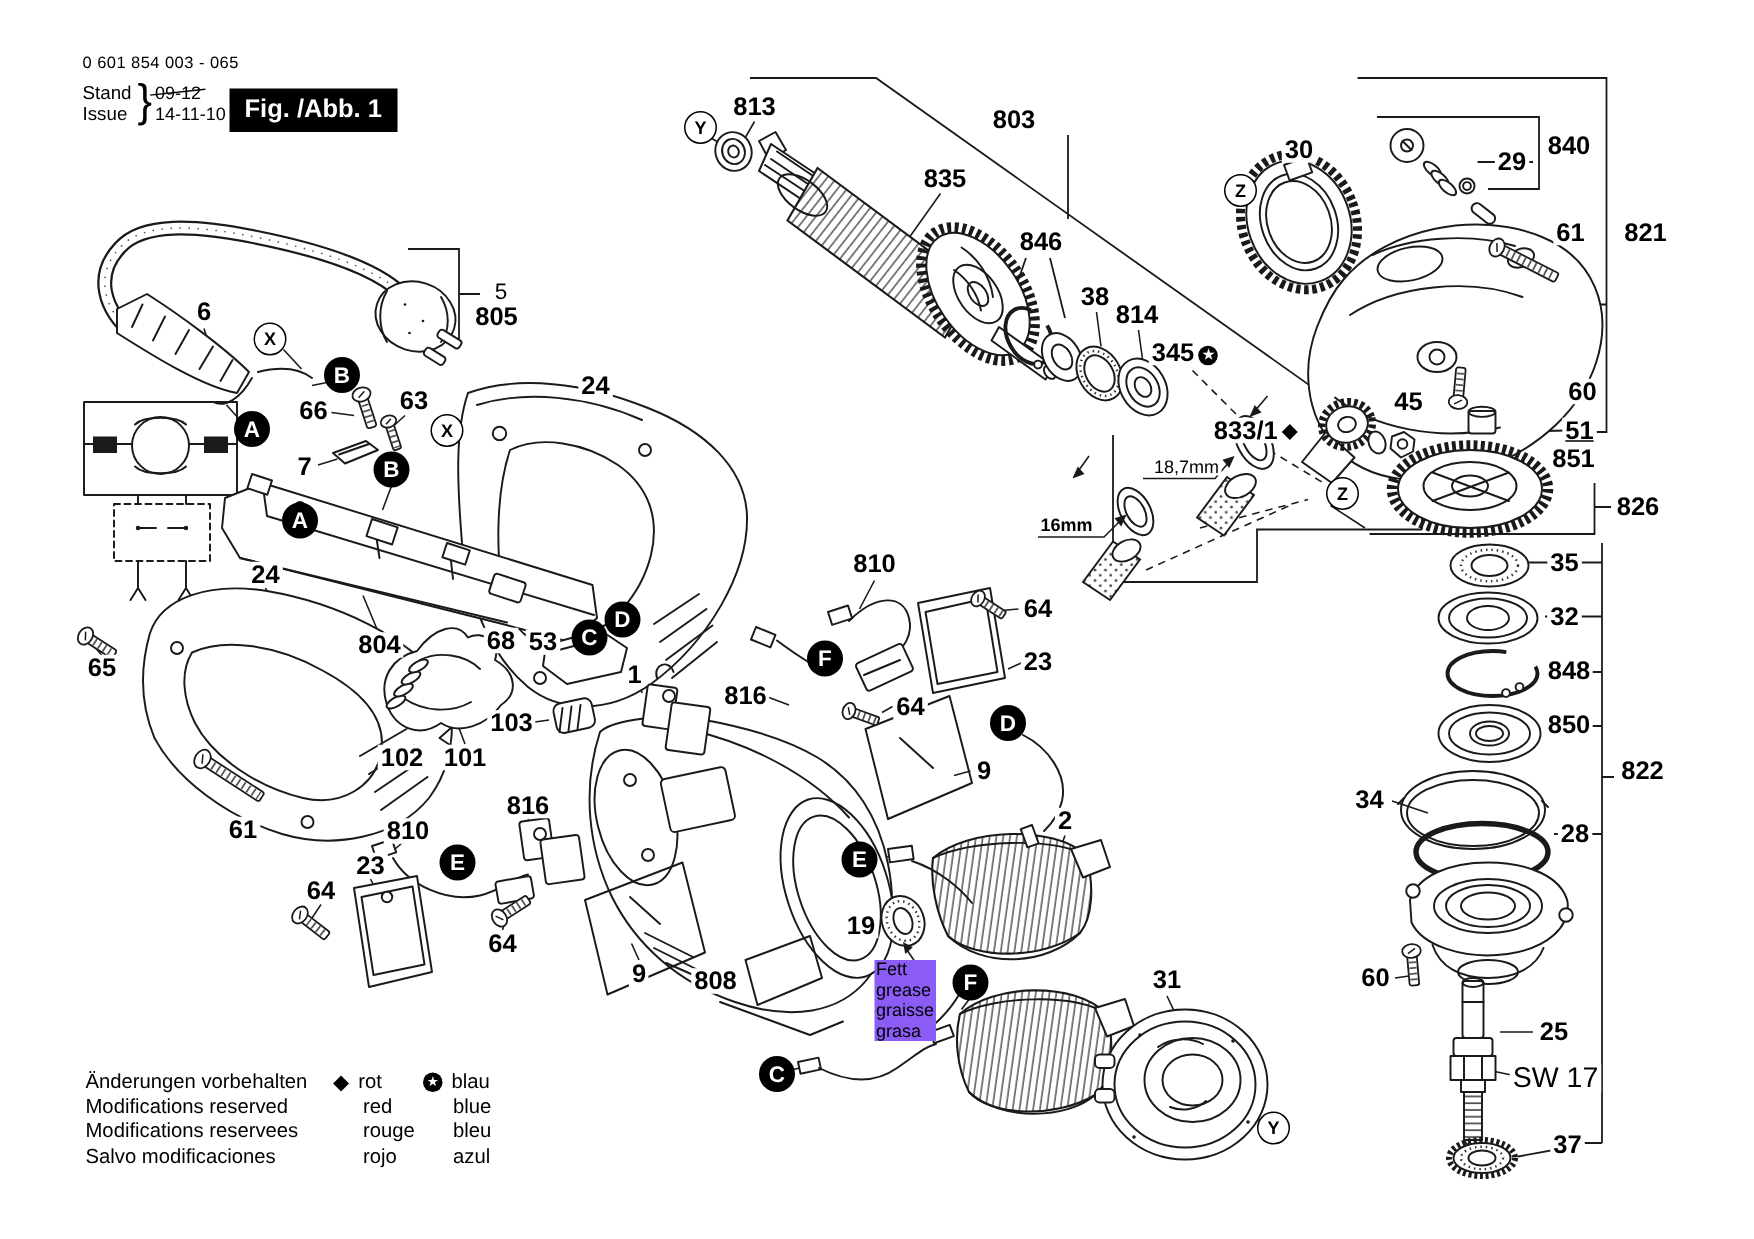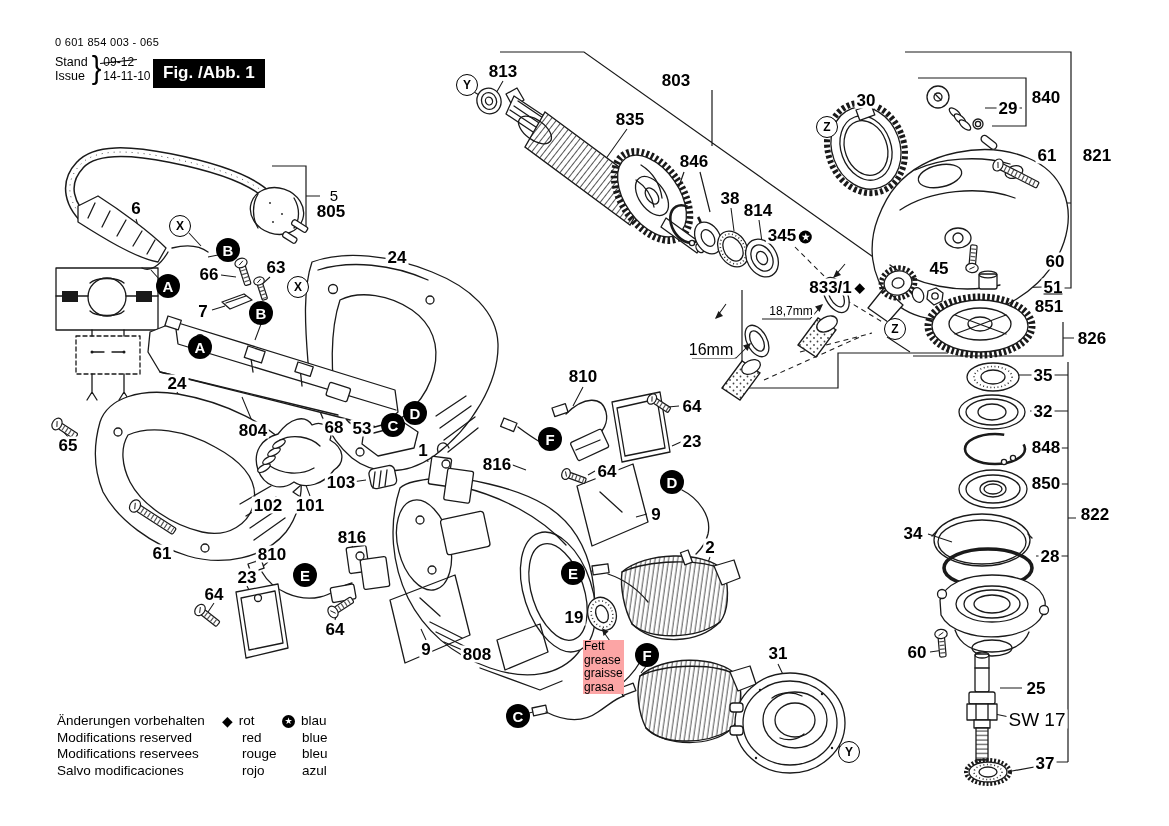--- a/index.html
+++ b/index.html
@@ -36,21 +36,21 @@
           border-top:1.7px solid #000;transform:rotate(-6deg)}
   .fig-box{position:absolute;left:153px;top:59px;background:#000;color:#fff;font-weight:bold;
           font-size:17px;padding:4px 10px 5px;z-index:7}
   .legend{position:absolute;left:57px;top:713px;font-size:13.5px;line-height:16.5px;z-index:7}
   .legend .notes{width:175px}
   .legend .col{position:absolute;top:0}
   .legend .col .w{margin-left:20px}
   .legend .symrow{display:flex;align-items:center;gap:6px}
   .legend .dia{font-size:14px;margin:0;vertical-align:0}
   .grease{position:absolute;left:583px;top:640px;font-size:12px;line-height:13.5px;
-          white-space:pre-line;z-index:5;background:#fca5a5;padding:0 1px}
+          white-space:pre-line;z-index:5;background:#8b5cf6;padding:0 1px}
 </style>
 </head>
 <body>
 
 <div class="stage">
 
 <svg class="art" width="1169" height="826" viewBox="0 0 1169 826">
 <defs>
   <pattern id="ribs" width="5" height="5" patternUnits="userSpaceOnUse" patternTransform="rotate(38)">
     <rect width="5" height="5" fill="#fff"></rect>
@@ -523,21 +523,21 @@
 
 <div class="plabel" style="left: 503px; top: 71px;"><span>813</span></div>
     <div class="plabel" style="left: 630px; top: 119px;"><span>835</span></div>
     <div class="plabel" style="left: 676px; top: 80px;"><span>803</span></div>
     <div class="plabel" style="left: 694px; top: 161px;"><span>846</span></div>
     <div class="plabel" style="left: 730px; top: 198px;"><span>38</span></div>
     <div class="plabel" style="left: 758px; top: 210px;"><span>814</span></div>
     <div class="plabel" style="left: 790px; top: 235px;"><span>345</span><span class="star-badge">★</span></div>
     <div class="plabel" style="left: 837px; top: 263px; margin-top: 24px;"><span>833/1</span><span class="dia">◆</span></div>
     <div class="plabel nb" style="font-size: 12px; left: 791px; top: 311px;"><span>18,7mm</span></div>
-    <div class="plabel nb" style="font-size: 16px; left: 711px; top: 350px;"><span>16mm</span></div>
+    <div class="plabel nb" style="font-size: 12px; left: 711px; top: 350px; font-weight: bold;"><span>16mm</span></div>
     <div class="plabel" style="left: 866px; top: 100px;"><span>30</span></div>
     <div class="plabel" style="left: 1008px; top: 108px;"><span>29</span></div>
     <div class="plabel" style="left: 1046px; top: 97px;"><span>840</span></div>
     <div class="plabel" style="left: 1047px; top: 155px;"><span>61</span></div>
     <div class="plabel" style="left: 1097px; top: 155px;"><span>821</span></div>
     <div class="plabel" style="left: 1055px; top: 261px;"><span>60</span></div>
     <div class="plabel" style="left: 1053px; top: 287px; text-decoration: underline;"><span>51</span></div>
     <div class="plabel" style="left: 1049px; top: 306px;"><span>851</span></div>
     <div class="plabel" style="left: 939px; top: 268px;"><span>45</span></div>
     <div class="plabel" style="left: 1092px; top: 338px;"><span>826</span></div>

